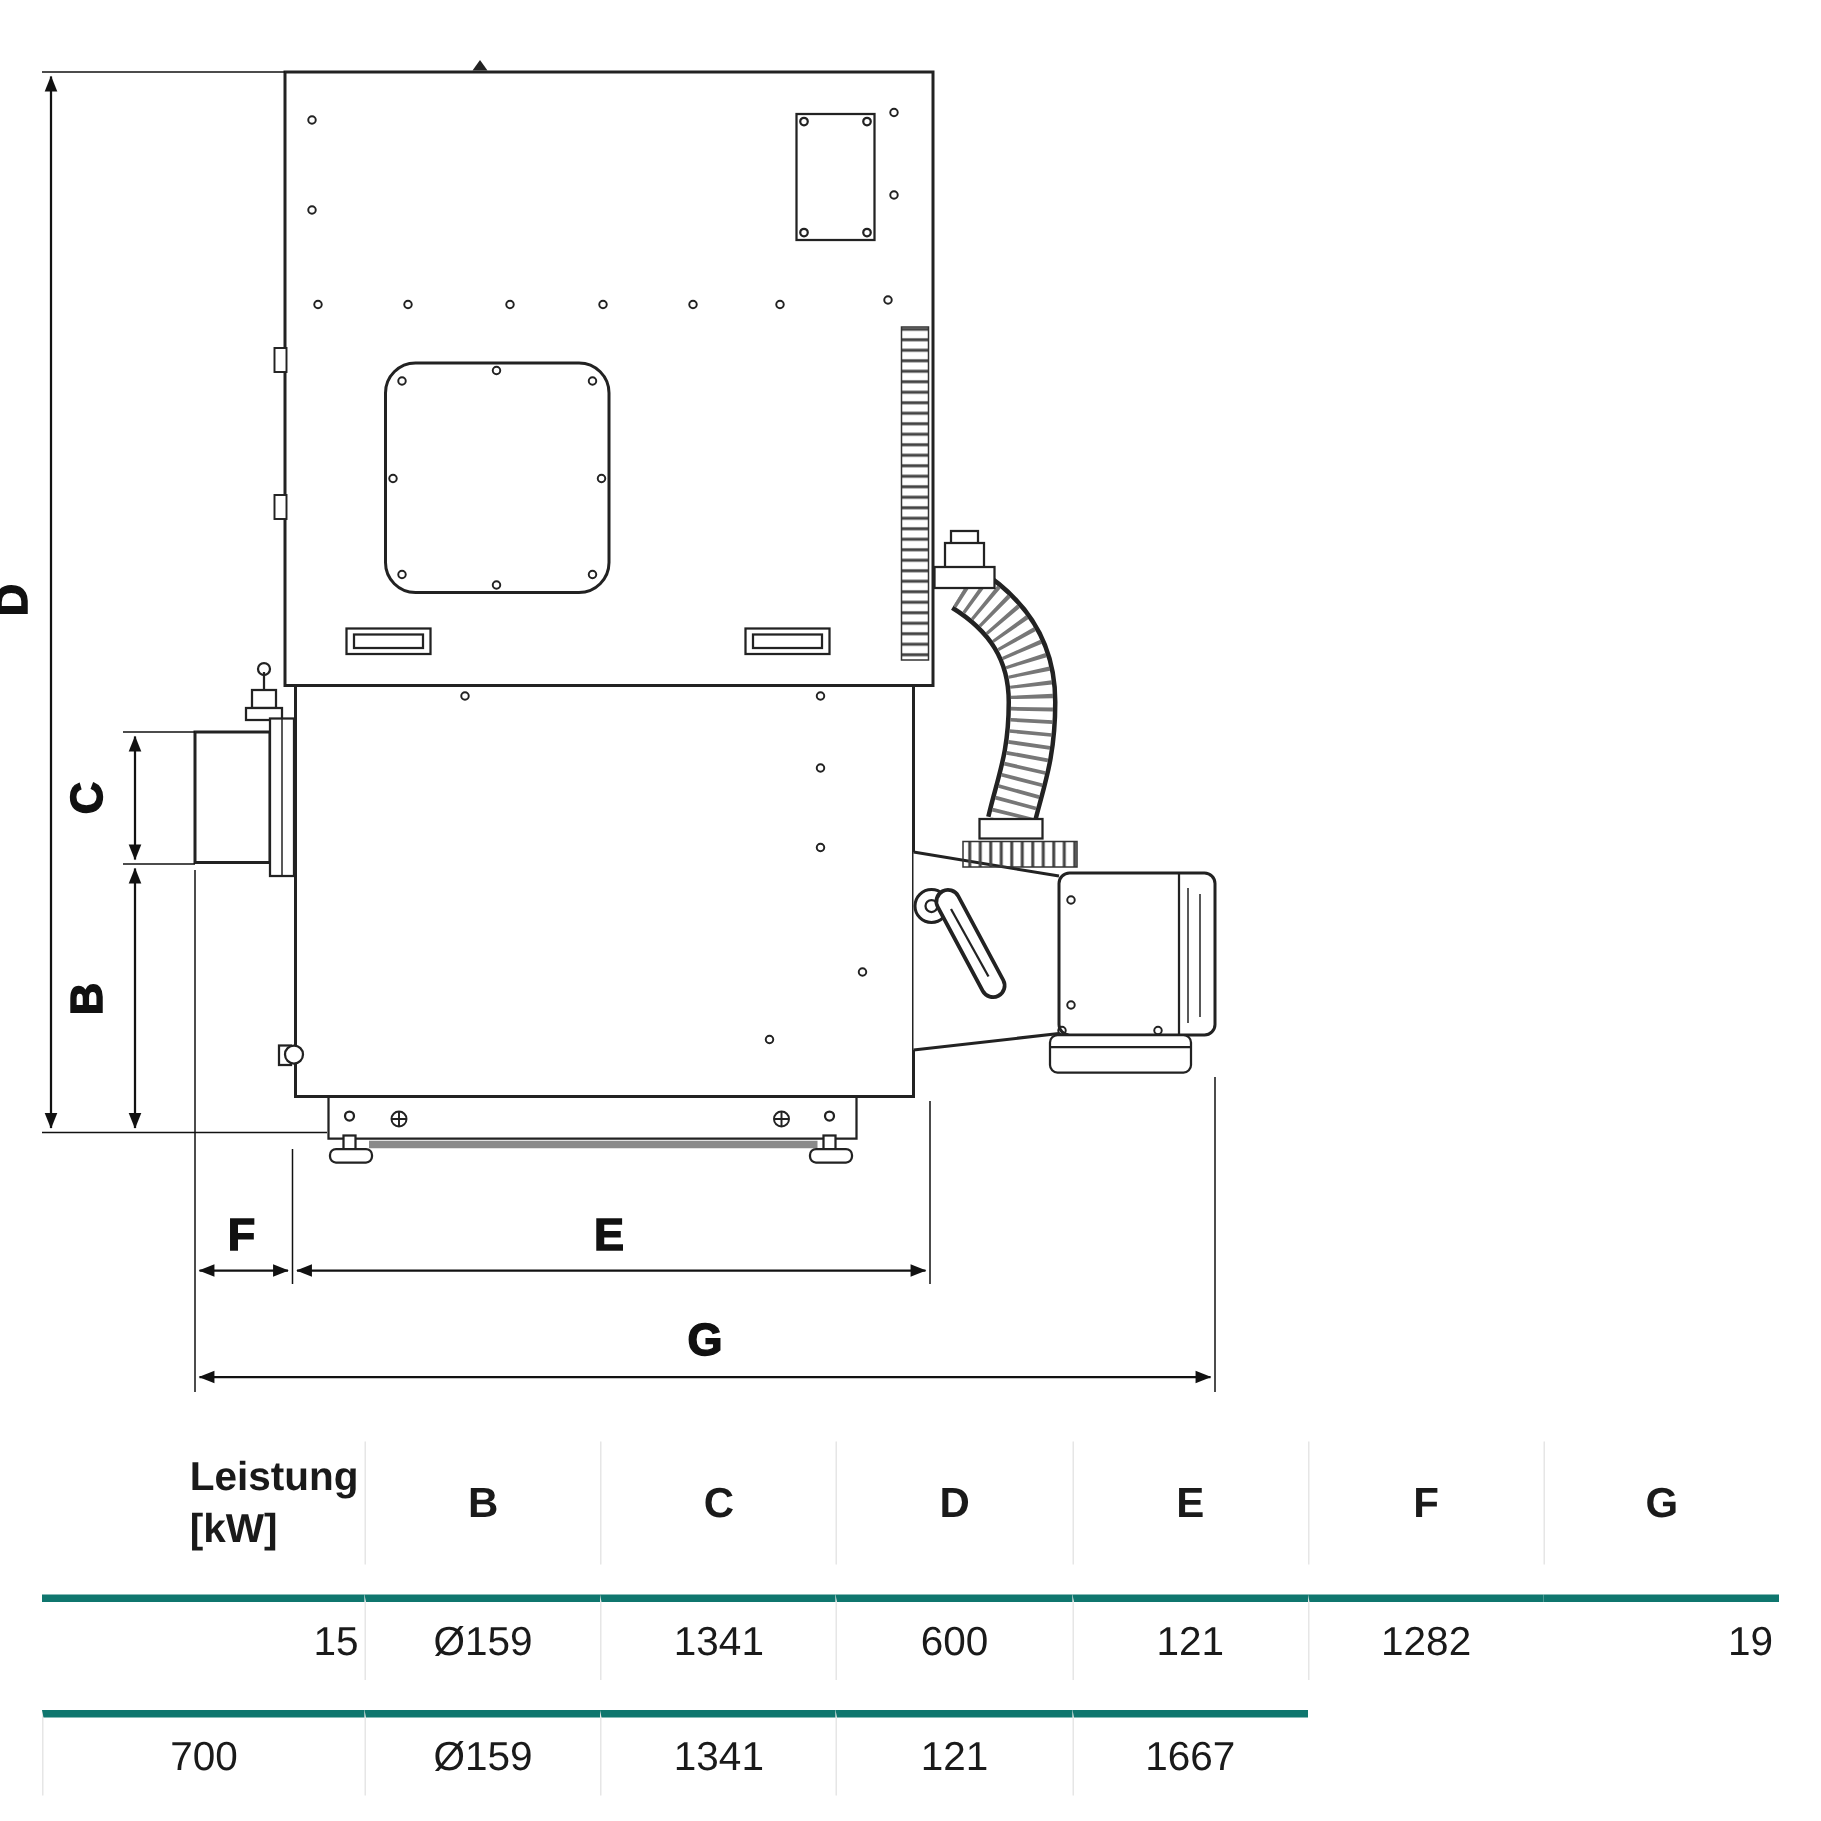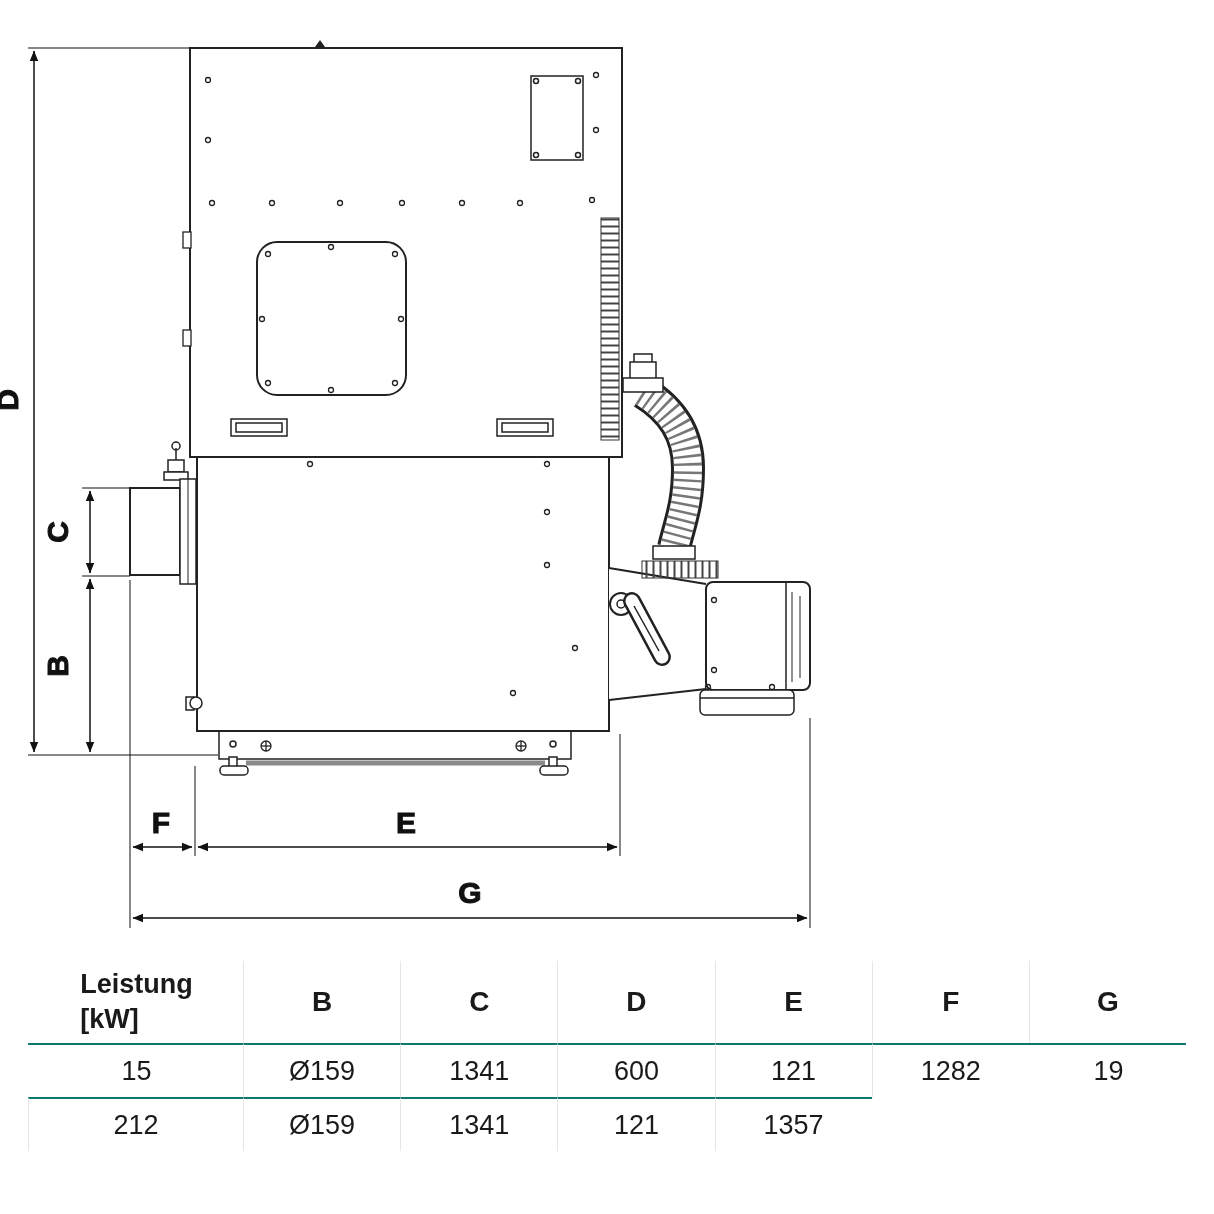--- a/index.html
+++ b/index.html
@@ -24,26 +24,26 @@
   .dim-table .cell {
     font-size: 27px;
     padding: 6px 4px;
     display: flex;
     align-items: center;
     justify-content: center;
     border-left: 1px solid #e6e6e6;
     min-height: 40px;
   }
   .dim-table .cell.first {
-    justify-content: center;
+    justify-content: flex-end;
     border-left: none;
     padding-left: 6px;
   }
   .dim-table .head { font-weight: bold; font-size: 28px; }
-  .dim-table .data-row { border-top: 2px solid #0f766e; }
+  .dim-table .data-row { border-top: 5px solid #0f766e; margin-top: 20px; }
   .leistung { line-height: 1.3; font-weight: bold; font-size: 27px; }
 </style>
 </head>
 <body>
 
 <div class="drawing-wrap">
 <svg viewBox="0 0 1214 945" width="1214" height="945">
   <defs>
     <marker id="arr" viewBox="0 0 10 10" refX="9.5" refY="5" markerWidth="11" markerHeight="7" orient="auto-start-reverse">
       <path d="M0,1 L10,5 L0,9 z" fill="#111"></path>
@@ -269,18 +269,18 @@
   <div class="cell head">G</div>
 
   <div class="cell first data-row">15</div>
   <div class="cell data-row">Ø159</div>
   <div class="cell data-row">1341</div>
   <div class="cell data-row">600</div>
   <div class="cell data-row">121</div>
   <div class="cell data-row">1282</div>
 
   <div class="cell first data-row">19</div>
-  <div class="cell data-row">212</div>
+  <div class="cell data-row">700</div>
   <div class="cell data-row">Ø159</div>
   <div class="cell data-row">1341</div>
   <div class="cell data-row">121</div>
-  <div class="cell data-row">1357</div>
+  <div class="cell data-row">1667</div>
 </div>
 
 </body></html>

